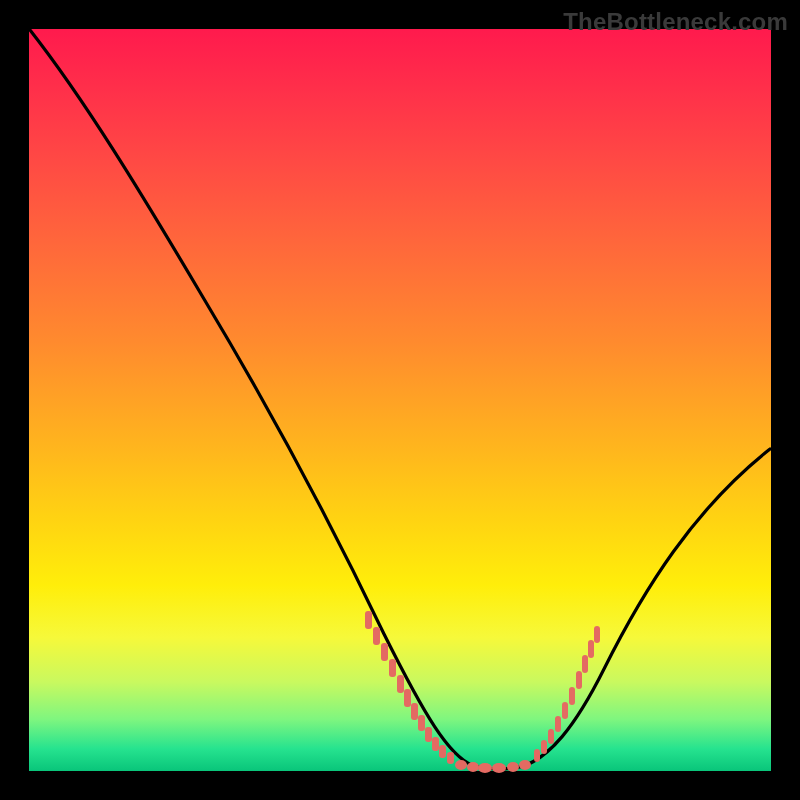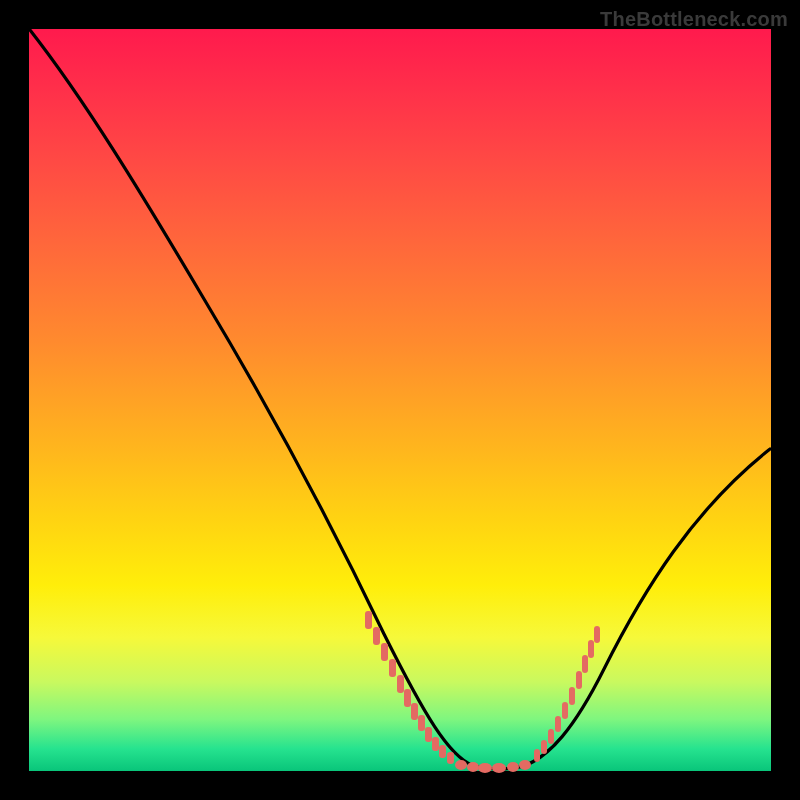--- a/index.html
+++ b/index.html
@@ -41,21 +41,21 @@
       #7ff67f 93%,
       #26e38f 97%,
       #09c57a 100%
     );
   }
   .watermark {
     position: absolute;
     top: 8px;
     right: 12px;
     color: #3a3a3a;
-    font-size: 20px;
+    font-size: 24px;
     font-weight: 600;
     letter-spacing: 0.2px;
     user-select: none;
   }
   svg.curve {
     position: absolute;
     left: 0;
     top: 0;
     width: 742px;
     height: 742px;

